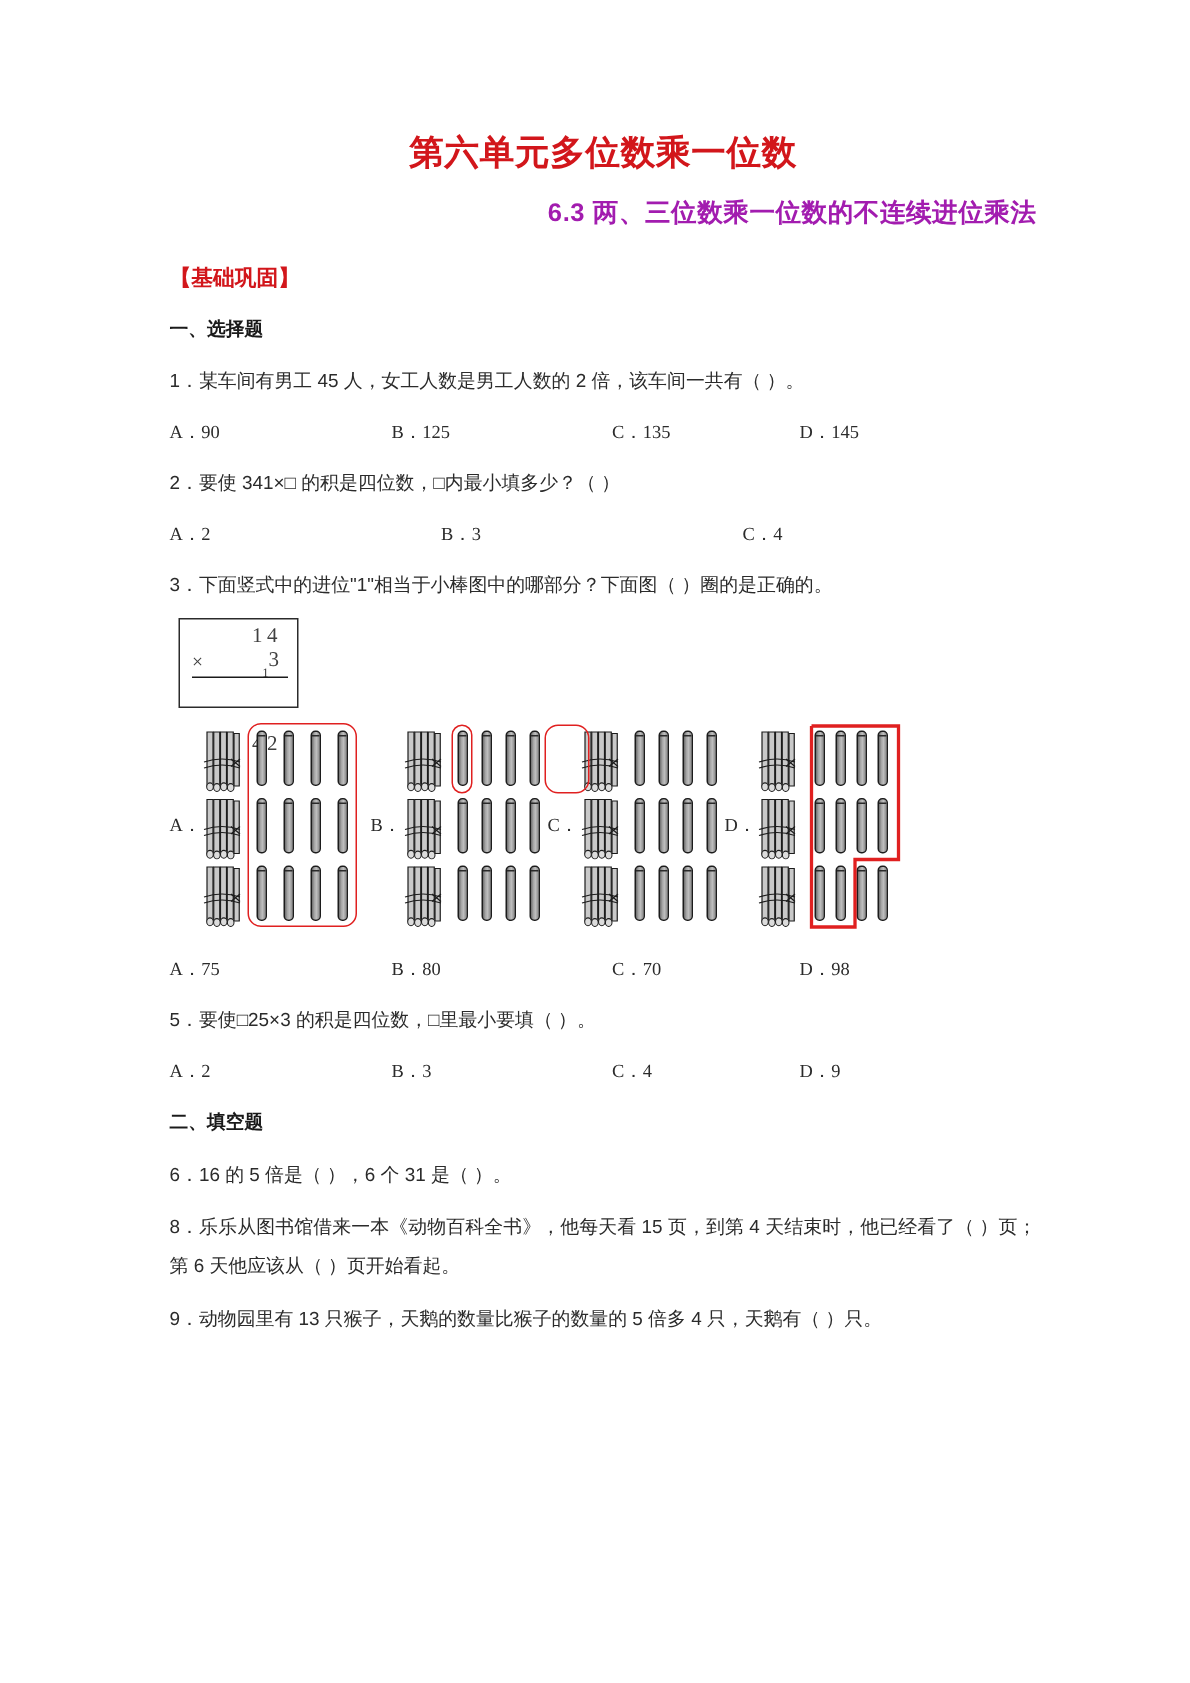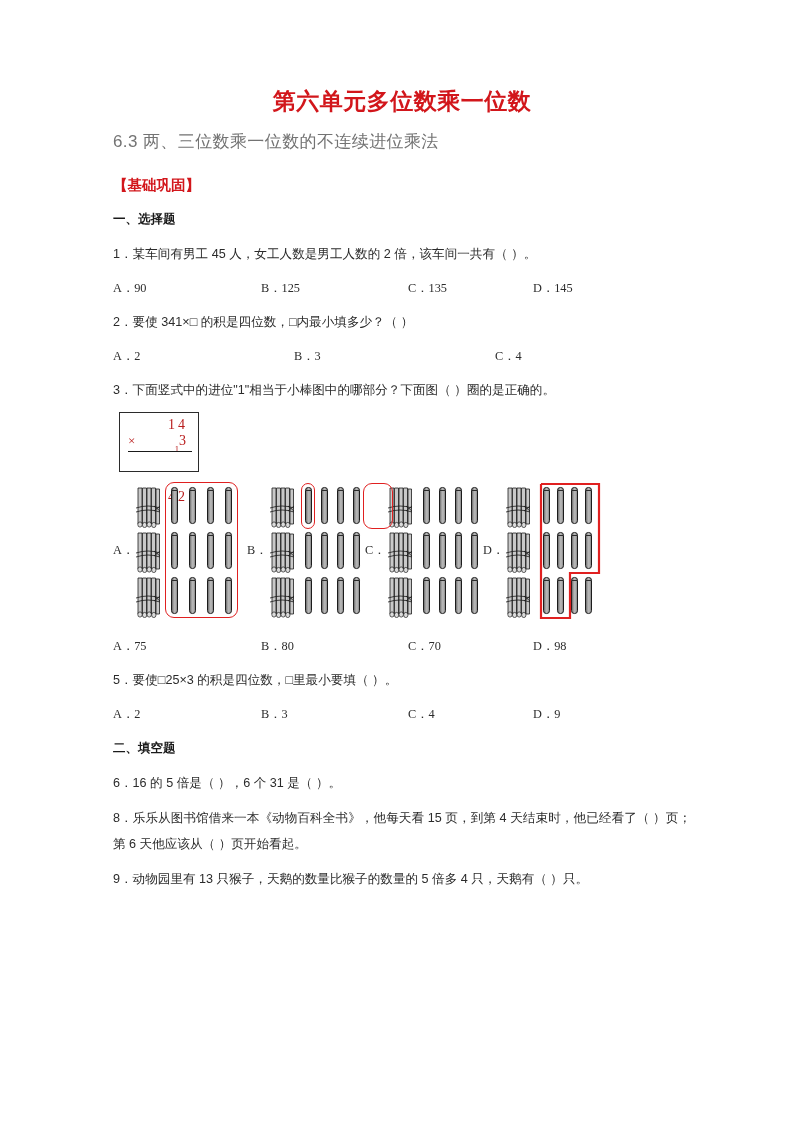--- a/index.html
+++ b/index.html
@@ -35,24 +35,24 @@
     color: #d2161b;
     font-size: 23px;
     font-weight: bold;
     text-align: center;
     letter-spacing: 0.5px;
     line-height: 1.2;
     margin: 0 0 16px 0;
     font-family: "Liberation Sans", "DejaVu Sans", sans-serif;
   }
   .title-sub {
-    color: #737373;
+    color: #a21caf;
     font-size: 17px;
-    font-weight: normal;
-    text-align: left;
+    font-weight: bold;
+    text-align: right;
     letter-spacing: 0.4px;
     line-height: 1.2;
     margin: 0 0 24px 0;
     font-family: "Liberation Sans", "DejaVu Sans", sans-serif;
   }
   .band-title {
     color: #d2161b;
     font-size: 14.5px;
     font-weight: bold;
     margin: 0 0 16px 0;
@@ -103,21 +103,21 @@
 
   
   .vbox-wrap { margin: 8px 0 12px 6px; }
   .vbox {
     width: 78px;
     height: 58px;
     border: 1.3px solid #2b2b2b;
     position: relative;
     font-family: "Liberation Serif", "DejaVu Serif", serif;
     font-size: 14px;
-    color: #b91c1c;
+    color: #404040;
   }
   .vbox .row1 {
     position: absolute;
     right: 10px; top: 4px;
     letter-spacing: 3px;
   }
   .vbox .times {
     position: absolute;
     left: 8px; top: 20px;
     font-size: 13px;

